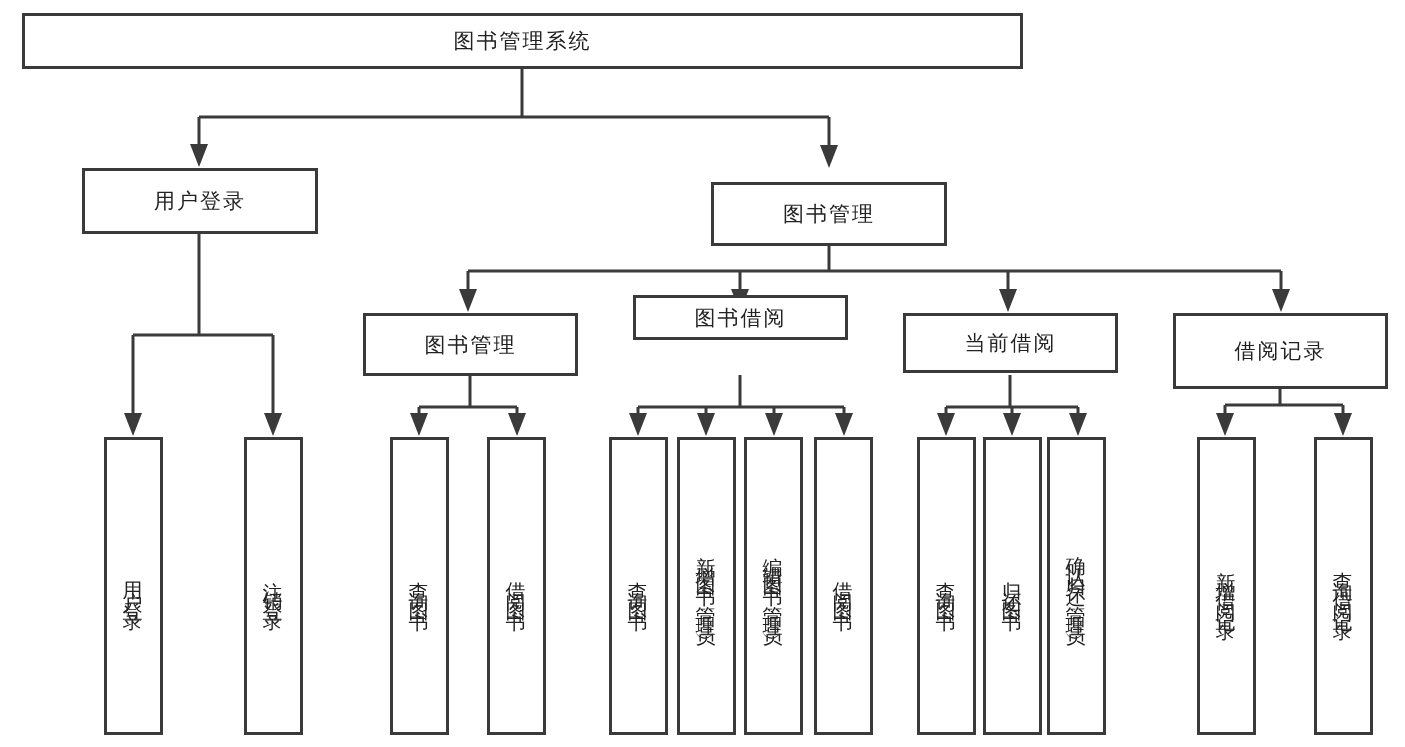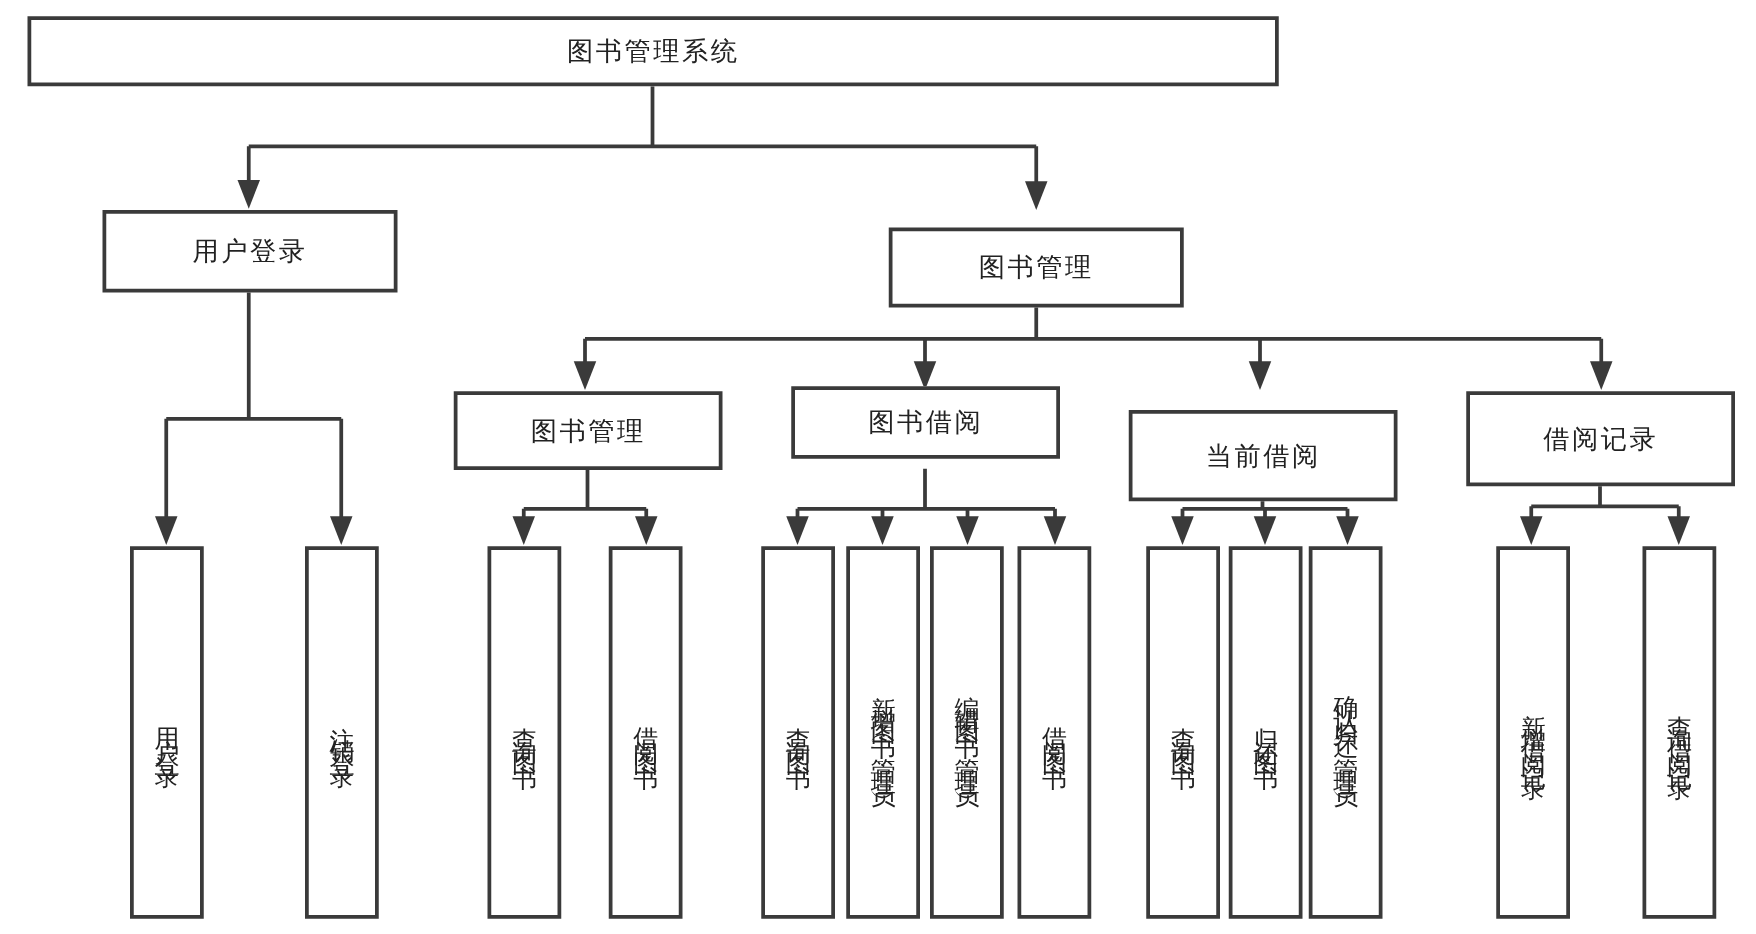--- a/index.html
+++ b/index.html
@@ -108,24 +108,24 @@
   <div class="hbox" style="left:82px; top:168px; width:236px; height:66px;">
     <span>用户登录</span>
   </div>
   <div class="hbox" style="left:711px; top:169px; width:236px; height:64px;margin-top:13px;">
     <span>图书管理</span>
   </div>
 
   <div class="hbox" style="left:363px; top:313px; width:215px; height:63px;">
     <span>图书管理</span>
   </div>
-  <div class="hbox" style="left:633px; top:309px; width:215px; height:58px;">
+  <div class="hbox" style="left:633px; top:295px; width:215px; height:45px;">
     <span>图书借阅</span>
   </div>
-  <div class="hbox" style="left:903px; top:328px; width:215px; height:73px;">
+  <div class="hbox" style="left:903px; top:313px; width:215px; height:60px;">
     <span>当前借阅</span>
   </div>
   <div class="hbox" style="left:1173px; top:313px; width:215px; height:76px;">
     <span>借阅记录</span>
   </div>
 
   <div class="vbox" style="left:104px;">
     <span>用户登录</span>
   </div>
   <div class="vbox" style="left:244px;">

